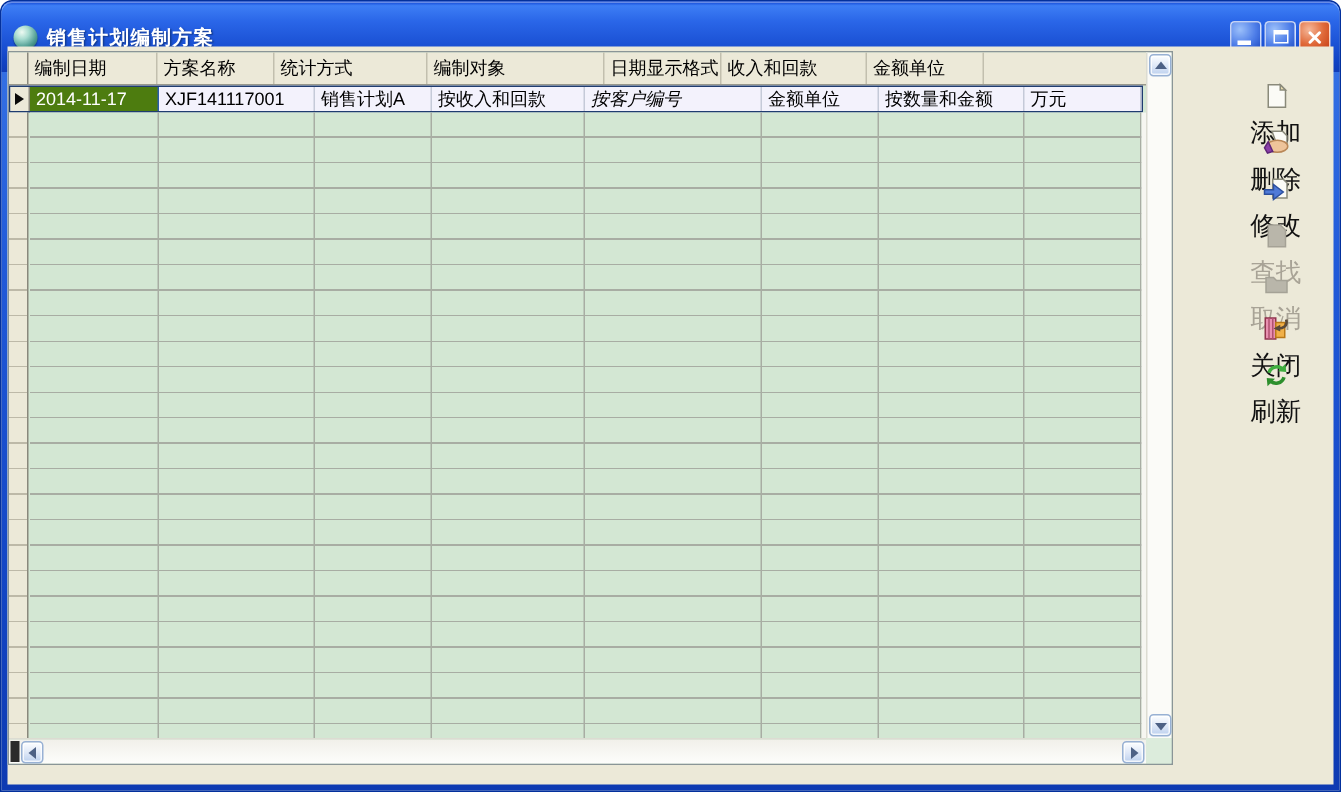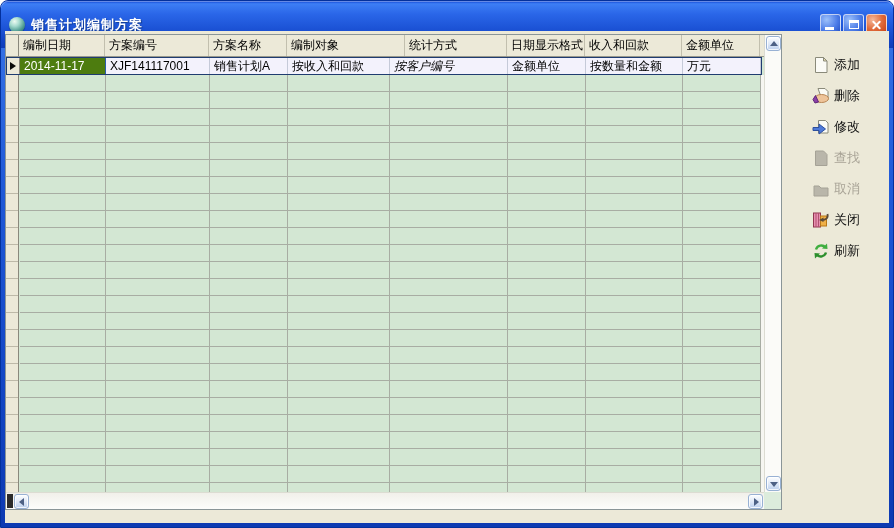--- a/index.html
+++ b/index.html
@@ -93,21 +93,21 @@
   .tri.up    { left: 3px; top: 4px; border-left: 4px solid transparent; border-right: 4px solid transparent; border-bottom: 5px solid #4d6185; }
   .tri.down  { left: 3px; top: 5px; border-left: 4px solid transparent; border-right: 4px solid transparent; border-top: 5px solid #4d6185; }
   .tri.left  { left: 4px; top: 3px; border-top: 4px solid transparent; border-bottom: 4px solid transparent; border-right: 5px solid #4d6185; }
   .tri.right { left: 5px; top: 3px; border-top: 4px solid transparent; border-bottom: 4px solid transparent; border-left: 5px solid #4d6185; }
   .hthumb { position: absolute; left: 1px; top: 1px; width: 6px; height: 14px; background: #2b2b2b; }
 
   
   .panel { position: absolute; left: 779px; top: 0; right: 0; bottom: 0;
     padding: 24px 0 0 28px; display: flex; flex-direction: column; gap: 12px; }
   .abtn { display: flex; align-items: center; gap: 4px; height: 19px;
-    font-size: 13px; color: #111; cursor: pointer; white-space: nowrap; }
+    font-size: 17px; color: #111; cursor: pointer; white-space: nowrap; flex-direction: column; }
   .abtn.disabled { color: #a8a396; cursor: default; }
   .abtn svg { flex: 0 0 auto; }
 </style>
 </head>
 <body>
 
 <div class="window">
 
   <div class="titlebar">
     <div class="app-icon"></div>
@@ -126,24 +126,23 @@
     </div>
   </div>
 
   <div class="client">
 
     <div class="grid">
       <div class="g-header">
         <div class="g-ind-h"></div>
         <div style="display:flex;height:100%">
             <div class="hcell" style="width: 86px;">编制日期</div>
-            <div class="hcell" style="width: 104px;">方案编号</div>
             <div class="hcell" style="width: 78px;">方案名称</div>
+            <div class="hcell" style="width: 102px;">统计方式</div>
             <div class="hcell" style="width: 118px;">编制对象</div>
-            <div class="hcell" style="width: 102px;">统计方式</div>
             <div class="hcell" style="width: 78px;">日期显示格式</div>
             <div class="hcell" style="width: 97px;">收入和回款</div>
             <div class="hcell" style="width: 78px;">金额单位</div>
           </div>
       </div>
 
       <div class="g-row">
         <div class="g-ind-c">
           <span class="marker"></span>
         </div>

